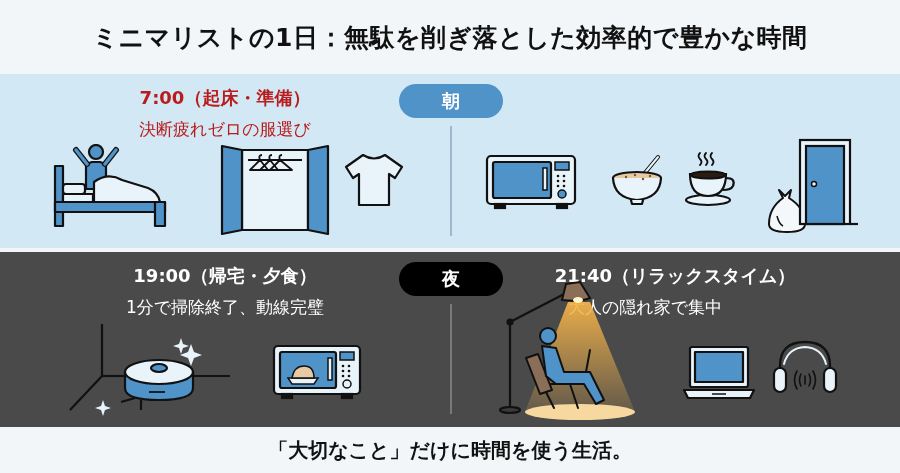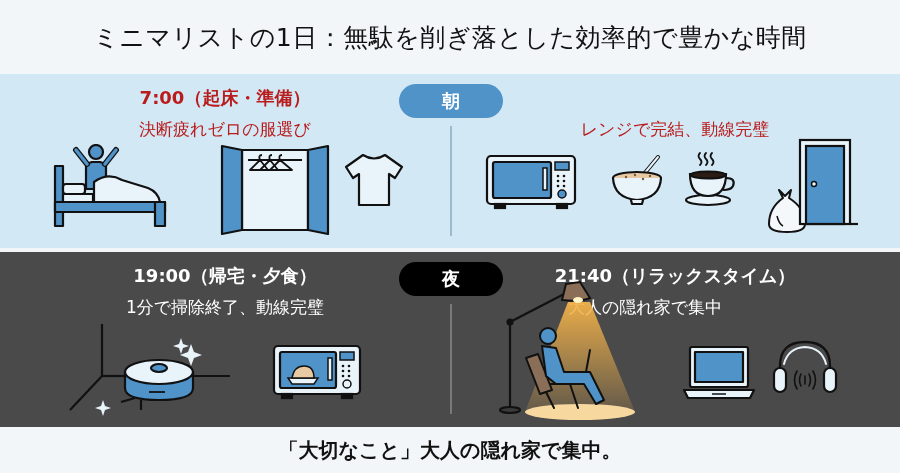--- a/index.html
+++ b/index.html
@@ -1,18 +1,18 @@
 <!DOCTYPE html>
 <html><head>
 <meta charset="utf-8">
 <style>
   * { margin:0; padding:0; box-sizing:border-box; }
   html, body { width:900px; height:473px; overflow:hidden; }
   body { background:#f2f6f8; font-family:"DejaVu Sans","Liberation Sans",sans-serif; position:relative; }
-  .title { position:absolute; left:0; top:0; width:900px; height:74px; display:flex; align-items:center; justify-content:center; font-size:25px; font-weight:normal; color:#111; letter-spacing:0.5px; }
+  .title { position:absolute; left:0; top:0; width:900px; height:74px; display:flex; align-items:center; justify-content:center; font-size:25px; font-weight:bold; color:#111; letter-spacing:0.5px; }
   .panel { position:absolute; left:0; width:900px; }
   .panel.morning { top:74px; height:174px; background:#d3e8f5; }
   .panel.night { top:252px; height:175px; background:#4a4a4a; }
   .pill { position:absolute; left:399px; width:104px; height:34px; border-radius:17px; display:flex; align-items:center; justify-content:center; font-size:18px; font-weight:bold; }
   .pill.morning { top:10px; background:#4f93c9; color:#fff; }
   .pill.night { top:10px; background:#000; color:#fff; }
   .divider { position:absolute; left:450px; top:52px; width:2px; height:110px; }
   .morning .divider { background:#6a8aa3; opacity:0.5; }
   .night .divider { background:#9a9a9a; opacity:0.6; }
   .block-title { position:absolute; font-size:18px; font-weight:bold; text-align:center; white-space:nowrap; }
@@ -27,21 +27,20 @@
 
 <div class="title">ミニマリストの1日：無駄を削ぎ落とした効率的で豊かな時間</div>
 
 <div class="panel morning">
   <div class="pill morning">朝</div>
   <div class="divider"></div>
 
   <div class="block-title" style="left:95px;top:12px;width:260px;">7:00（起床・準備）</div>
   <div class="block-sub" style="left:95px;top:44px;width:260px;">決断疲れゼロの服選び</div>
 
-  <div class="block-sub" style="left:545px;top:44px;width:260px;">レンジで完結、動線完璧</div>
 
   <svg class="icon" style="left:50px;top:70px;" width="120" height="86" viewBox="0 0 120 86">
     <g stroke="#111" stroke-width="2.2" stroke-linejoin="round" stroke-linecap="round">
       <rect x="5" y="22" width="8" height="60" fill="#4f93c9"></rect>
       <rect x="5" y="58" width="110" height="10" fill="#4f93c9"></rect>
       <rect x="105" y="58" width="10" height="24" fill="#4f93c9"></rect>
       <rect x="13" y="40" width="22" height="10" rx="3" fill="#e8f3fa"></rect>
       <rect x="13" y="50" width="30" height="8" fill="#e8f3fa"></rect>
       <circle cx="46" cy="8" r="7" fill="#4f93c9"></circle>
       <path d="M36 20 L42 18 L50 18 L56 20 L56 45 L36 45 Z" fill="#4f93c9"></path>
@@ -237,13 +236,13 @@
     <g stroke="#111" stroke-width="1.6" fill="none" stroke-linecap="round">
       <line x1="33" y1="40" x2="33" y2="48"></line>
       <path d="M29 38 Q26 44 29 50"></path>
       <path d="M25 35 Q20 44 25 53"></path>
       <path d="M37 38 Q40 44 37 50"></path>
       <path d="M41 35 Q46 44 41 53"></path>
     </g>
   </svg>
 </div>
 
-<div class="footer">「大切なこと」大人の隠れ家で集中。</div>
+<div class="footer">「大切なこと」だけに時間を使う生活。</div>
 
 </body></html>

